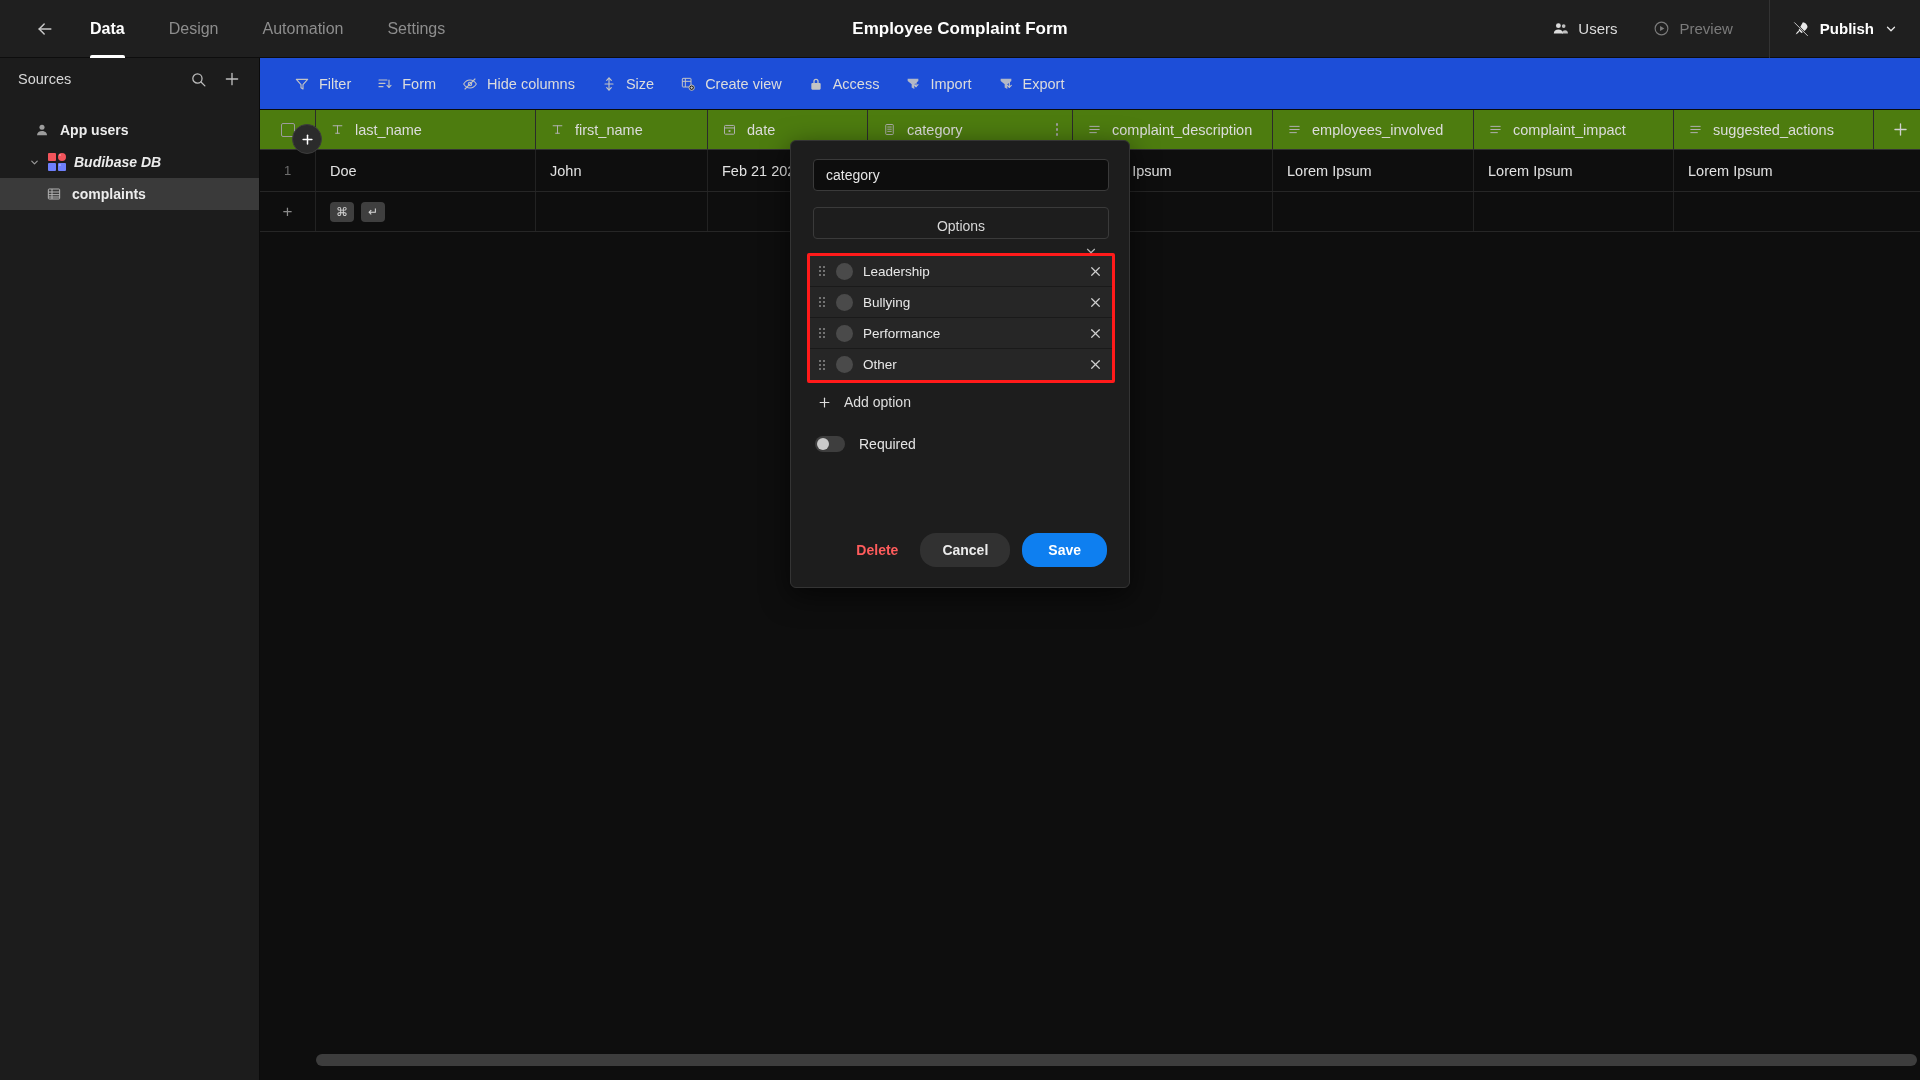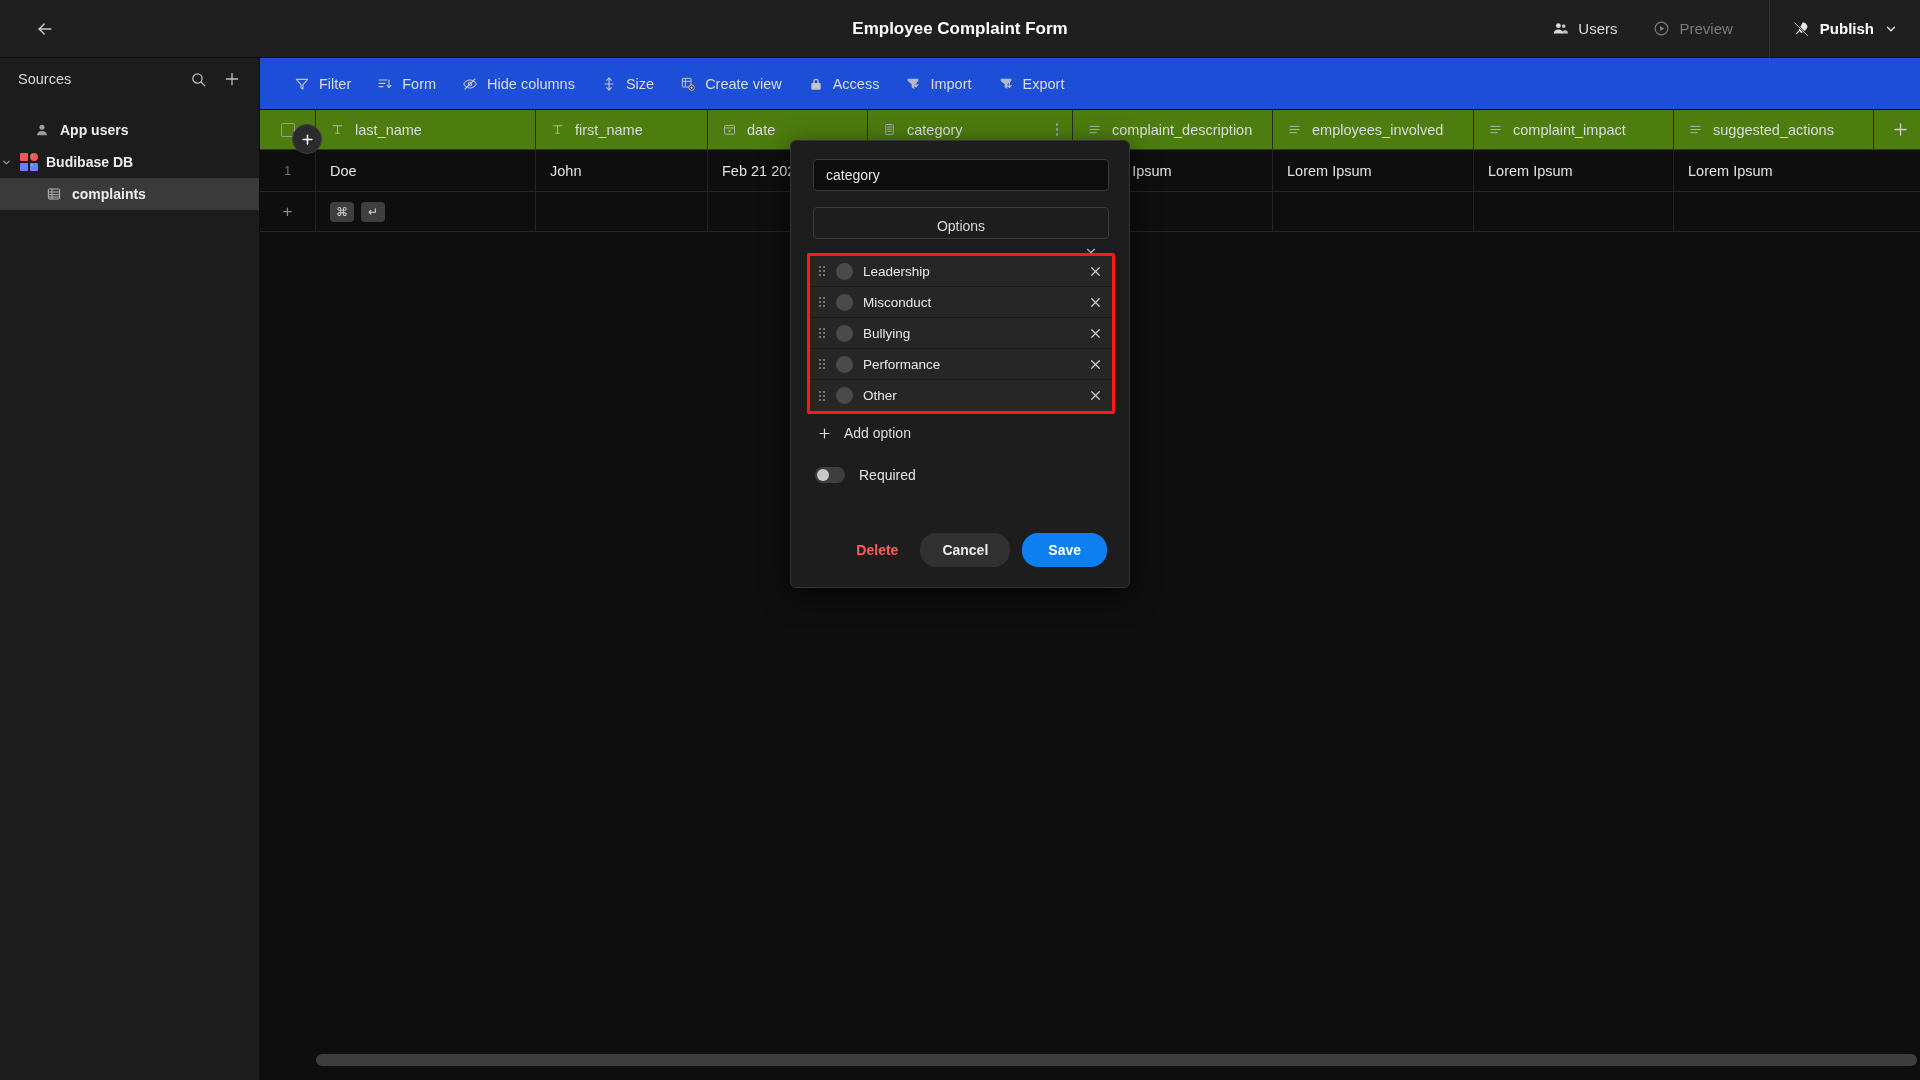--- a/index.html
+++ b/index.html
@@ -65,21 +65,21 @@
   }
   .sources-title { font-size: 14.5px; color: #d8d8d8; }
   .sources-actions { margin-left: auto; display: flex; align-items: center; gap: 16px; }
   .src-icon { color: #bdbdbd; display: flex; }
   .tree { margin-top: 14px; }
   .tree-row {
     height: 32px; display: flex; align-items: center; font-size: 14px;
     color: #ececec; font-weight: 700; padding-right: 10px;
   }
   .tree-row.lvl1 { padding-left: 34px; gap: 10px; }
-  .tree-row.lvl1b { padding-left: 0; gap: 8px; }
+  .tree-row.lvl1b { padding-left: 28px; gap: 8px; font-style: italic; }
   .tree-row.lvl2 { padding-left: 46px; gap: 10px; }
   .tree-row.selected { background: #3a3a3a; }
   .chev { width: 12px; color: #9a9a9a; display: flex; align-items: center; justify-content: center;}
   .budibase-logo { width: 18px; height: 18px; position: relative; flex: 0 0 18px; }
   .bb-sq { position: absolute; width: 8px; height: 8px; border-radius: 1px; }
   .bb-tl { left: 0; top: 0; background: #f2545b; }
   .bb-bl { left: 0; top: 10px; background: #6e7ffb; }
   .bb-tr { left: 10px; top: 0; background: #f2545b; border-radius: 50%;
            background-image: radial-gradient(circle at 2px 2px, #ff9aa0 0.5px, #f2545b 1px); }
   .bb-br { left: 10px; top: 10px; background: #6e7ffb;
@@ -232,20 +232,34 @@
 <div id="app">
 
   <div class="topbar">
     <div class="back-btn">
       <svg width="20" height="20" viewBox="0 0 24 24" fill="none" stroke="currentColor" stroke-width="1.8" stroke-linecap="round" stroke-linejoin="round">
           <line x1="19" y1="12" x2="5" y2="12"></line>
           <polyline points="11 18 5 12 11 6"></polyline>
         </svg>
     </div>
 
+    <div class="nav-tabs">
+      <div class="nav-tab active">
+          <span>Data</span>
+        </div>
+      <div class="nav-tab">
+          <span>Design</span>
+        </div>
+      <div class="nav-tab">
+          <span>Automation</span>
+        </div>
+      <div class="nav-tab">
+          <span>Settings</span>
+        </div>
+    </div>
 
     <div class="app-title">Employee Complaint Form</div>
 
     <div class="top-right">
       <div class="top-right-group">
         <div class="tr-item">
           <svg width="17" height="17" viewBox="0 0 24 24" fill="currentColor">
               <circle cx="9" cy="8" r="3.4"></circle>
               <path d="M2.5 19c0-3.6 2.9-5.6 6.5-5.6s6.5 2 6.5 5.6z"></path>
               <circle cx="16.5" cy="8.6" r="2.6" opacity="0.85"></circle>
@@ -585,38 +599,20 @@
         <span class="opt-swatch"></span>
         <span class="opt-label">Leadership</span>
         <span class="opt-x">
             <svg width="13" height="13" viewBox="0 0 24 24" fill="none" stroke="currentColor" stroke-width="2.2" stroke-linecap="round">
               <line x1="5" y1="5" x2="19" y2="19"></line>
               <line x1="19" y1="5" x2="5" y2="19"></line>
             </svg>
           </span>
       </div>
 
-      <div class="opt-row">
-        <span class="drag-dots">
-            <i></i>
-            <i></i>
-            <i></i>
-            <i></i>
-            <i></i>
-            <i></i>
-          </span>
-        <span class="opt-swatch"></span>
-        <span class="opt-label">Misconduct</span>
-        <span class="opt-x">
-            <svg width="13" height="13" viewBox="0 0 24 24" fill="none" stroke="currentColor" stroke-width="2.2" stroke-linecap="round">
-              <line x1="5" y1="5" x2="19" y2="19"></line>
-              <line x1="19" y1="5" x2="5" y2="19"></line>
-            </svg>
-          </span>
-      </div>
 
       <div class="opt-row">
         <span class="drag-dots">
             <i></i>
             <i></i>
             <i></i>
             <i></i>
             <i></i>
             <i></i>
           </span>

